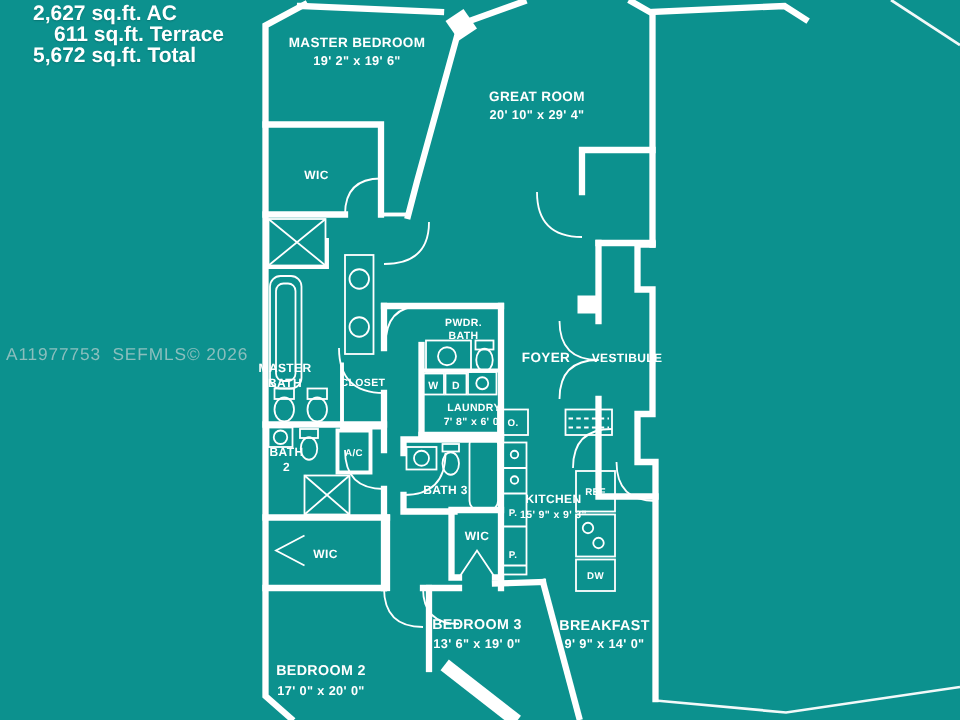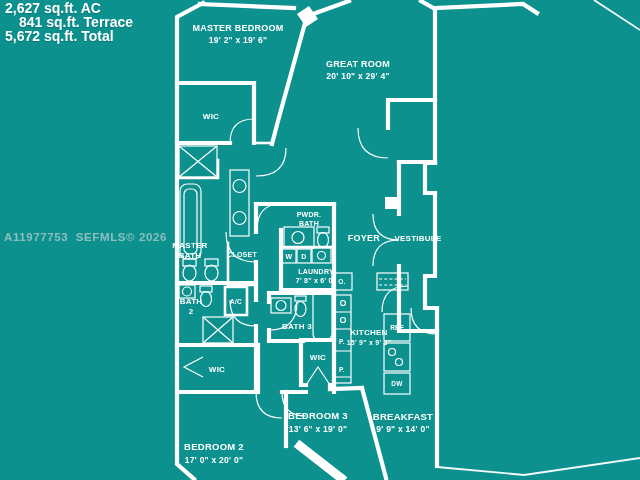--- a/index.html
+++ b/index.html
@@ -1,23 +1,23 @@
 <!DOCTYPE html>
 <html><head>
 <meta charset="utf-8">
 <style>
   html,body{margin:0;padding:0;background:#0c918e;}
   .stage{position:relative;width:640px;height:480px;background:#0c918e;overflow:hidden;
          font-family:"Liberation Sans",sans-serif;}
   .stage svg{position:absolute;left:0;top:0;}
-  .summary{position:absolute;left:5px;top:0;color:#ffffff;font-weight:bold;font-size:14px;
+  .summary{position:absolute;left:22px;top:0;color:#ffffff;font-weight:bold;font-size:14px;
            line-height:14px;padding-top:1px;text-shadow:0 1px 1px rgba(0,60,60,.30);}
   .summary .l2{padding-left:14px;}
   .watermark{position:absolute;left:4px;top:231px;color:#bocfcf;color:rgba(188,208,208,.72);
-             font-size:11.5px;font-weight:bold;letter-spacing:.6px;white-space:pre;text-align:center;}
+             font-size:11.5px;font-weight:normal;letter-spacing:.6px;white-space:pre;text-align:center;}
   
   .ta{font-family:"Liberation Sans",sans-serif;font-weight:bold;fill:#fff;
       text-anchor:middle;letter-spacing:.25px;}
   .s95{font-size:9.5px}.s9{font-size:9px}.s85{font-size:8.5px}.s8{font-size:8px}.s7{font-size:7px}.s65{font-size:6.5px}
   
   .w{stroke:#fff;stroke-width:4.2;fill:none;stroke-linecap:square;stroke-linejoin:miter;}
   .w3{stroke:#fff;stroke-width:2.6;fill:none;stroke-linecap:square;}
   .w9{stroke:#fff;stroke-width:9;fill:none;stroke-linecap:square;}
   .tl{stroke:#fff;stroke-width:1.8;fill:none;opacity:.95;}
   .f{stroke:#fff;stroke-width:1.2;fill:none;}
@@ -246,19 +246,19 @@
       <text class="ta s95" x="214" y="450">BEDROOM 2</text>
       <text class="ta s85" x="214" y="463">17' 0" x 20' 0"</text>
 
       <text class="ta s95" x="318" y="419">BEDROOM 3</text>
       <text class="ta s85" x="318" y="432">13' 6" x 19' 0"</text>
     </g>
   </svg>
 
   <div class="summary">
     <div>2,627 sq.ft. AC</div>
-    <div class="l2">841 sq.ft. Terrace</div>
+    <div class="l2">611 sq.ft. Terrace</div>
     <div>5,672 sq.ft. Total</div>
   </div>
 
   <div class="watermark">A11977753  SEFMLS© 2026</div>
 
 </div>
 
 </body></html>

